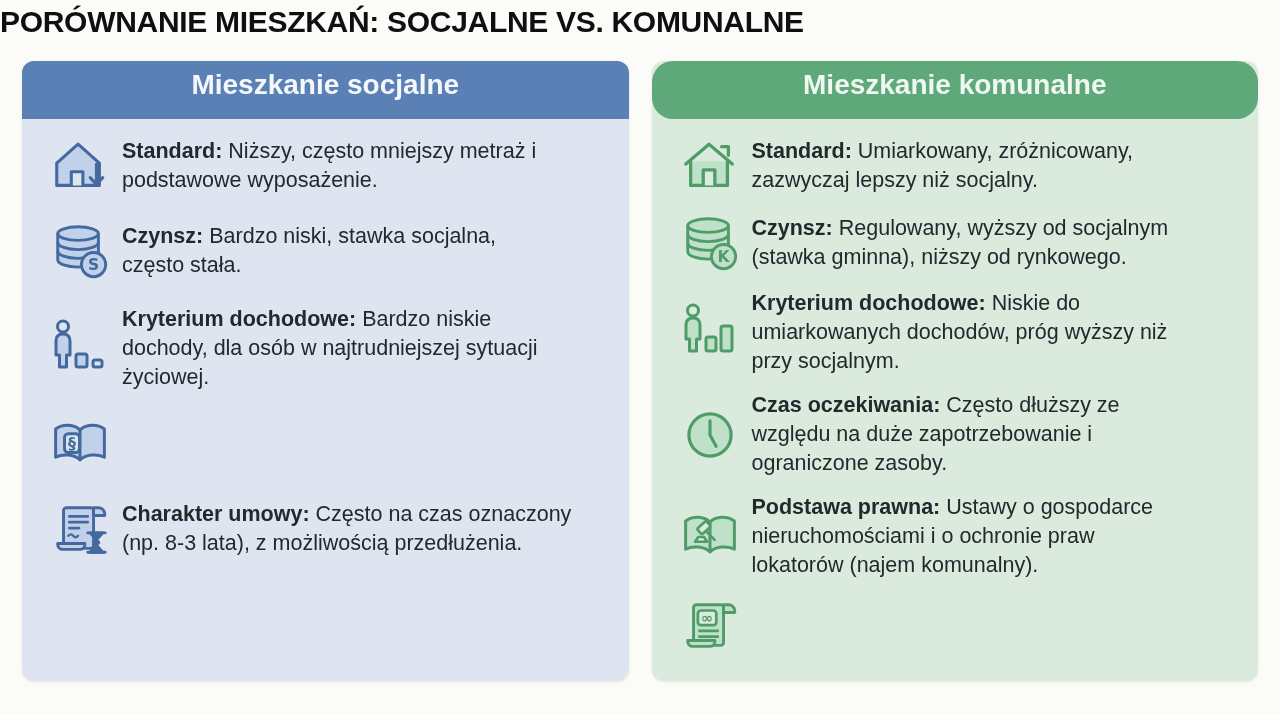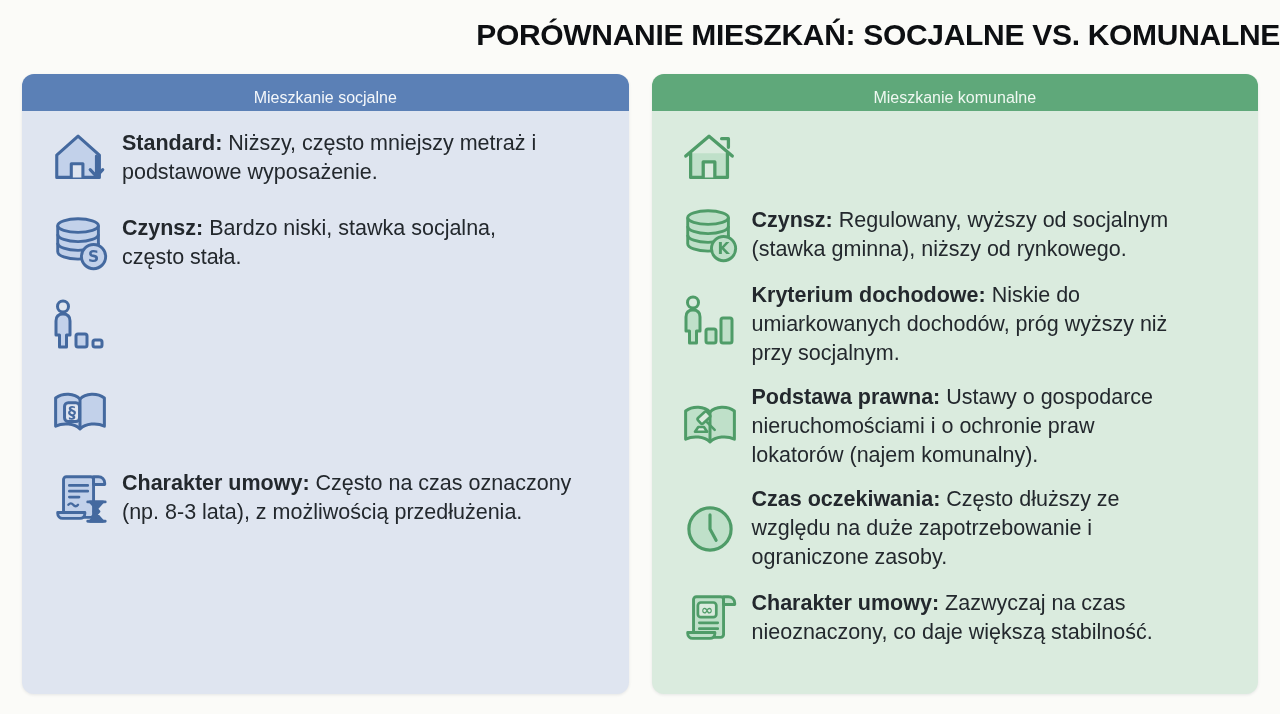--- a/index.html
+++ b/index.html
@@ -4,44 +4,44 @@
 <style>
   html,body{margin:0;padding:0;}
   body{
     width:1280px;height:714px;
     background:#fbfbf8;
     font-family:"Liberation Sans",sans-serif;
     color:#23282d;
     overflow:hidden;
   }
   .page-title{
-    margin:0;padding-top:13px;
-    text-align:right;
+    margin:0;
+    text-align:left;
     font-size:30px;line-height:44px;
     font-weight:bold;letter-spacing:-0.3px;
     color:#0d0f12;
   }
   .columns{
     display:flex;gap:23px;
     padding:0 22px;margin-top:17px;
   }
   .panel{
     flex:1;height:620px;
     border-radius:12px;overflow:hidden;
     box-shadow:0 1px 3px rgba(40,50,70,0.10);
   }
   .panel-left{background:#dfe5f0;}
   .panel-right{background:#daebde;}
   .panel-header{
-    height:37px;line-height:47px;
+    height:58px;line-height:47px;
     text-align:center;
-    font-size:16px;font-weight:normal;
+    font-size:28px;font-weight:bold;
   }
   .panel-left .panel-header{background:#5b80b6;color:#f4f7fb;}
-  .panel-right .panel-header{background:#5fa87a;color:#eff8f1;}
+  .panel-right .panel-header{background:#5fa87a;color:#eff8f1;border-radius:21px;}
   .panel-body{padding:16px 12px 0 16px;}
   .item{display:flex;align-items:center;}
   .panel-left .item{margin-bottom:23px;}
   .panel-right .item{margin-bottom:15px;}
   .icon-wrap{
     flex:0 0 84px;width:84px;
     display:flex;justify-content:center;align-items:center;
   }
   .text{
     margin:0;flex:1;
@@ -97,20 +97,23 @@
         <div class="icon-wrap">
           <svg width="64" height="64" viewBox="0 0 64 64">
             <g stroke="#44699f" stroke-width="3" stroke-linejoin="round">
               <circle cx="15" cy="9.5" r="5.5" fill="#dfe5f0"></circle>
               <path d="M8 24 q0 -7 7 -7 t7 7 V38 H18.5 V50 H11.5 V38 H8 Z" fill="#c2d1ea"></path>
               <rect x="28" y="37" width="11" height="13" rx="2" fill="#c2d1ea"></rect>
               <rect x="45" y="43" width="9" height="7" rx="2" fill="#dfe5f0"></rect>
             </g>
           </svg>
         </div>
+        <p class="text"><strong>Kryterium dochodowe:</strong><span class="desc">Bardzo niskie
+dochody, dla osób w najtrudniejszej sytuacji
+życiowej.</span></p>
       </div>
 
 
       <div class="item">
         <div class="icon-wrap">
           <svg width="64" height="60" viewBox="0 0 64 64">
             <g stroke="#44699f" stroke-width="3.2" stroke-linejoin="round">
               <path d="M6 15 C14 9 26 10 32 16 C38 10 50 9 58 15 V45 C50 41 38 42 32 48 C26 42 14 41 6 45 Z" fill="#c2d1ea"></path>
               <path d="M32 16 V48" fill="none"></path>
               <rect x="15.5" y="20" width="16" height="20" rx="4" fill="#dfe5f0"></rect>
@@ -149,20 +152,22 @@
         <div class="icon-wrap">
           <svg width="62" height="62" viewBox="0 0 64 64">
             <g stroke="#4f9c68" stroke-width="3.4" stroke-linejoin="round" stroke-linecap="round">
               <path d="M44 12 h7 v9" fill="none"></path>
               <path d="M7 30 L31 9.5 L55 30" fill="none"></path>
               <path d="M12 27 V52 H50 V27" fill="#bfe0c9"></path>
               <path d="M25 52 V36 H37 V52" fill="#daebde"></path>
             </g>
           </svg>
         </div>
+        <p class="text"><strong>Standard:</strong><span class="desc">Umiarkowany, zróżnicowany,
+zazwyczaj lepszy niż socjalny.</span></p>
       </div>
 
       <div class="item">
         <div class="icon-wrap">
           <svg width="62" height="62" viewBox="0 0 64 64">
             <g stroke="#4f9c68" stroke-width="3" stroke-linejoin="round">
               <path d="M9 14 V41 a21 7.6 0 0 0 42 0 V14" fill="#bfe0c9"></path>
               <ellipse cx="30" cy="14" rx="21" ry="7" fill="#bfe0c9"></ellipse>
               <path d="M9 23 a21 7.6 0 0 0 42 0 M9 32 a21 7.6 0 0 0 42 0" fill="none"></path>
               <circle cx="46" cy="46" r="12.5" fill="#bfe0c9"></circle>
@@ -185,62 +190,60 @@
             </g>
           </svg>
         </div>
         <p class="text"><strong>Kryterium dochodowe:</strong><span class="desc">Niskie do
 umiarkowanych dochodów, próg wyższy niż
 przy socjalnym.</span></p>
       </div>
 
       <div class="item">
         <div class="icon-wrap">
+          <svg width="60" height="60" viewBox="0 0 64 64">
+            <circle cx="32" cy="32" r="22.5" fill="#bfe0c9" stroke="#4f9c68" stroke-width="3.4"></circle>
+            <path d="M32 17 V32 L38.5 44" fill="none" stroke="#4f9c68" stroke-width="3.4" stroke-linecap="round" stroke-linejoin="round"></path>
+          </svg>
+        </div>
+        <p class="text"><strong>Czas oczekiwania:</strong><span class="desc">Często dłuższy ze
+względu na duże zapotrzebowanie i
+ograniczone zasoby.</span></p>
+      </div>
+
+      <div class="item">
+        <div class="icon-wrap">
           <svg width="64" height="60" viewBox="0 0 64 64">
             <g stroke="#4f9c68" stroke-width="3.2" stroke-linejoin="round">
               <path d="M6 15 C14 9 26 10 32 16 C38 10 50 9 58 15 V45 C50 41 38 42 32 48 C26 42 14 41 6 45 Z" fill="#bfe0c9"></path>
               <path d="M32 16 V48" fill="none"></path>
             </g>
             <g stroke="#4f9c68" stroke-width="2.8" stroke-linejoin="round" stroke-linecap="round">
               <rect x="19" y="18" width="13" height="8" rx="2" transform="rotate(-42 25.5 22)" fill="#daebde"></rect>
               <path d="M29 27 L37 35" fill="none"></path>
               <path d="M16 37 l3.5 -5 h6 l3.5 5 Z" fill="#daebde"></path>
             </g>
           </svg>
         </div>
         <p class="text"><strong>Podstawa prawna:</strong><span class="desc">Ustawy o gospodarce
 nieruchomościami i o ochronie praw
 lokatorów (najem komunalny).</span></p>
-      </div>
-
-      <div class="item">
-        <div class="icon-wrap">
-          <svg width="60" height="60" viewBox="0 0 64 64">
-            <circle cx="32" cy="32" r="22.5" fill="#bfe0c9" stroke="#4f9c68" stroke-width="3.4"></circle>
-            <path d="M32 17 V32 L38.5 44" fill="none" stroke="#4f9c68" stroke-width="3.4" stroke-linecap="round" stroke-linejoin="round"></path>
-          </svg>
-        </div>
-        <p class="text"><strong>Czas oczekiwania:</strong><span class="desc">Często dłuższy ze
-względu na duże zapotrzebowanie i
-ograniczone zasoby.</span></p>
       </div>
 
       <div class="item">
         <div class="icon-wrap">
           <svg width="62" height="62" viewBox="0 0 64 64">
             <g stroke="#4f9c68" stroke-width="3" stroke-linejoin="round" stroke-linecap="round">
               <rect x="15" y="10" width="31" height="42" rx="3" fill="#bfe0c9"></rect>
               <path d="M46 10 h5 a6.5 6.5 0 0 1 6.5 6.5 V18 H46 Z" fill="#bfe0c9"></path>
               <path d="M9 47 h28 v1 a5 5 0 0 1 -5 5 H14 a5 5 0 0 1 -5 -5 Z" fill="#bfe0c9"></path>
               <rect x="19.5" y="16" width="19" height="15" rx="3" fill="#daebde" stroke-width="2.8"></rect>
               <path d="M21 37 H40 M21 43 H40" fill="none" stroke-width="2.8"></path>
             </g>
             <text x="29" y="28.5" text-anchor="middle" font-size="15" font-weight="bold" fill="#4f9c68">∞</text>
           </svg>
         </div>
-        <p class="text"><strong>Charakter umowy:</strong><span class="desc">Zazwyczaj na czas
-nieoznaczony, co daje większą stabilność.</span></p>
       </div>
 
     </div>
   </section>
 
 </div>
 
 </body></html>

